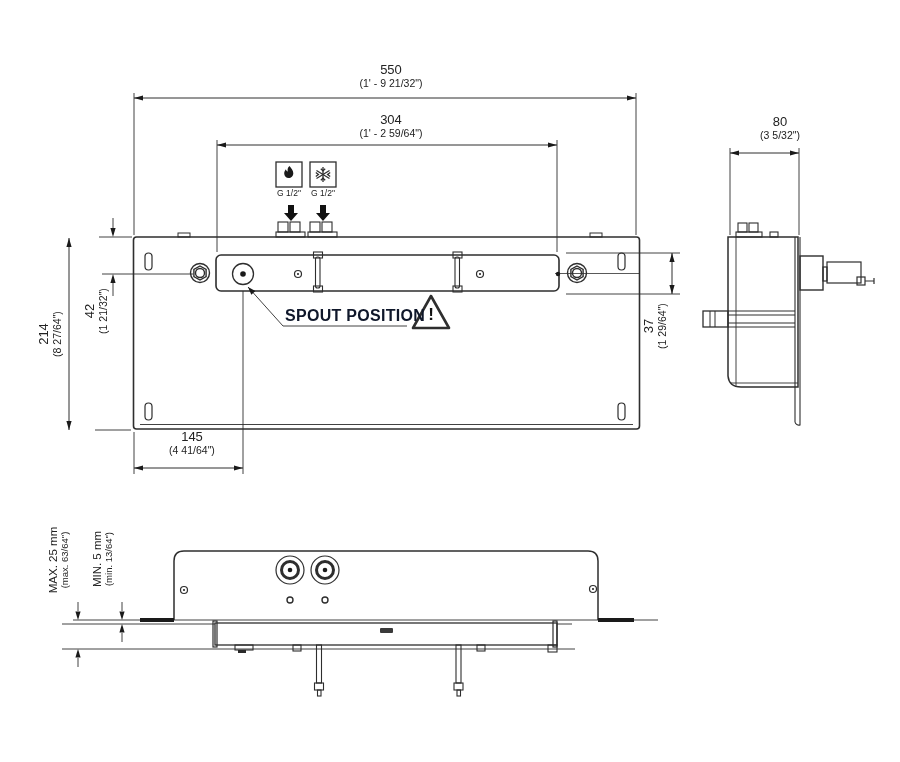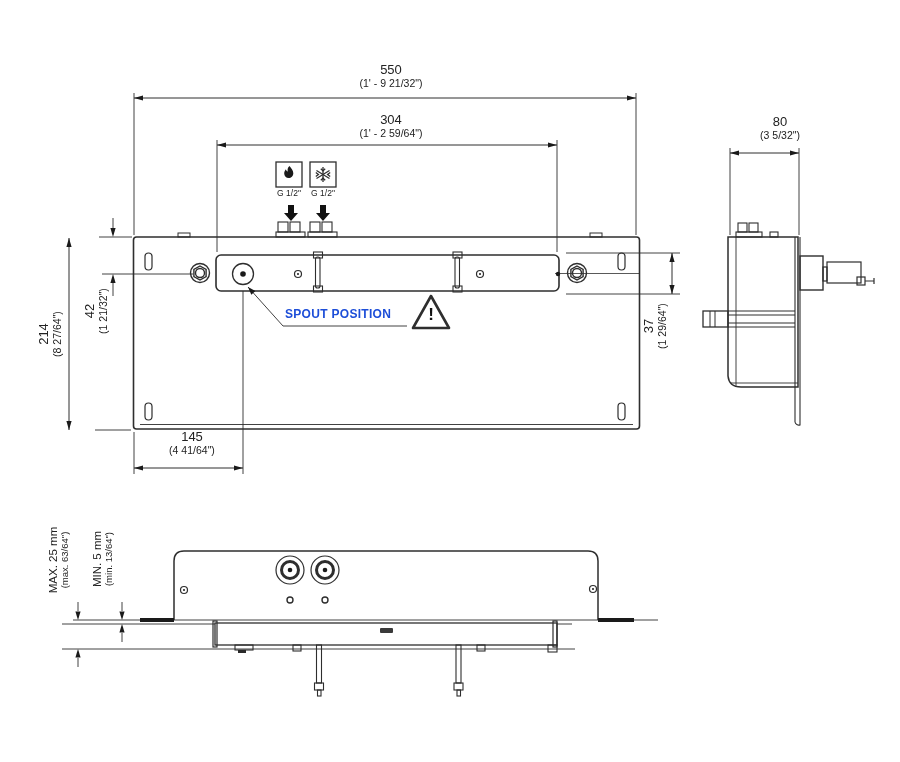--- a/index.html
+++ b/index.html
@@ -10,21 +10,21 @@
   svg{position:absolute;left:0;top:0;}
   .lbl{position:absolute;white-space:nowrap;}
   .hlabel{transform:translateX(-50%);text-align:center;}
   .vlabel{display:flex;flex-direction:column;align-items:center;
           transform:translate(-50%,-50%) rotate(-90deg);text-align:center;}
   .dim-num{font-size:13px;line-height:1.08;color:#222;}
   .dim-inch{font-size:10.5px;line-height:1.15;color:#222;}
   .dim-num-s{font-size:11.5px;line-height:1.1;color:#222;}
   .dim-inch-s{font-size:9.5px;line-height:1.15;color:#222;}
   .gsize{font-size:8.5px;line-height:1;color:#222;transform:translateX(-50%);}
-  .spout-label{font-size:12px;font-weight:bold;letter-spacing:.3px;color:#1d4ed8;}
+  .spout-label{font-size:16px;font-weight:bold;letter-spacing:.3px;color:#0f172a;}
   .warn-mark{font-size:17px;font-weight:bold;color:#111;text-align:center;}
 </style>
 </head>
 <body>
 
 <div class="canvas">
 
 <svg width="900" height="762" viewBox="0 0 900 762">
   <g fill="none" stroke="#2e2e2e" stroke-width="1">
 

